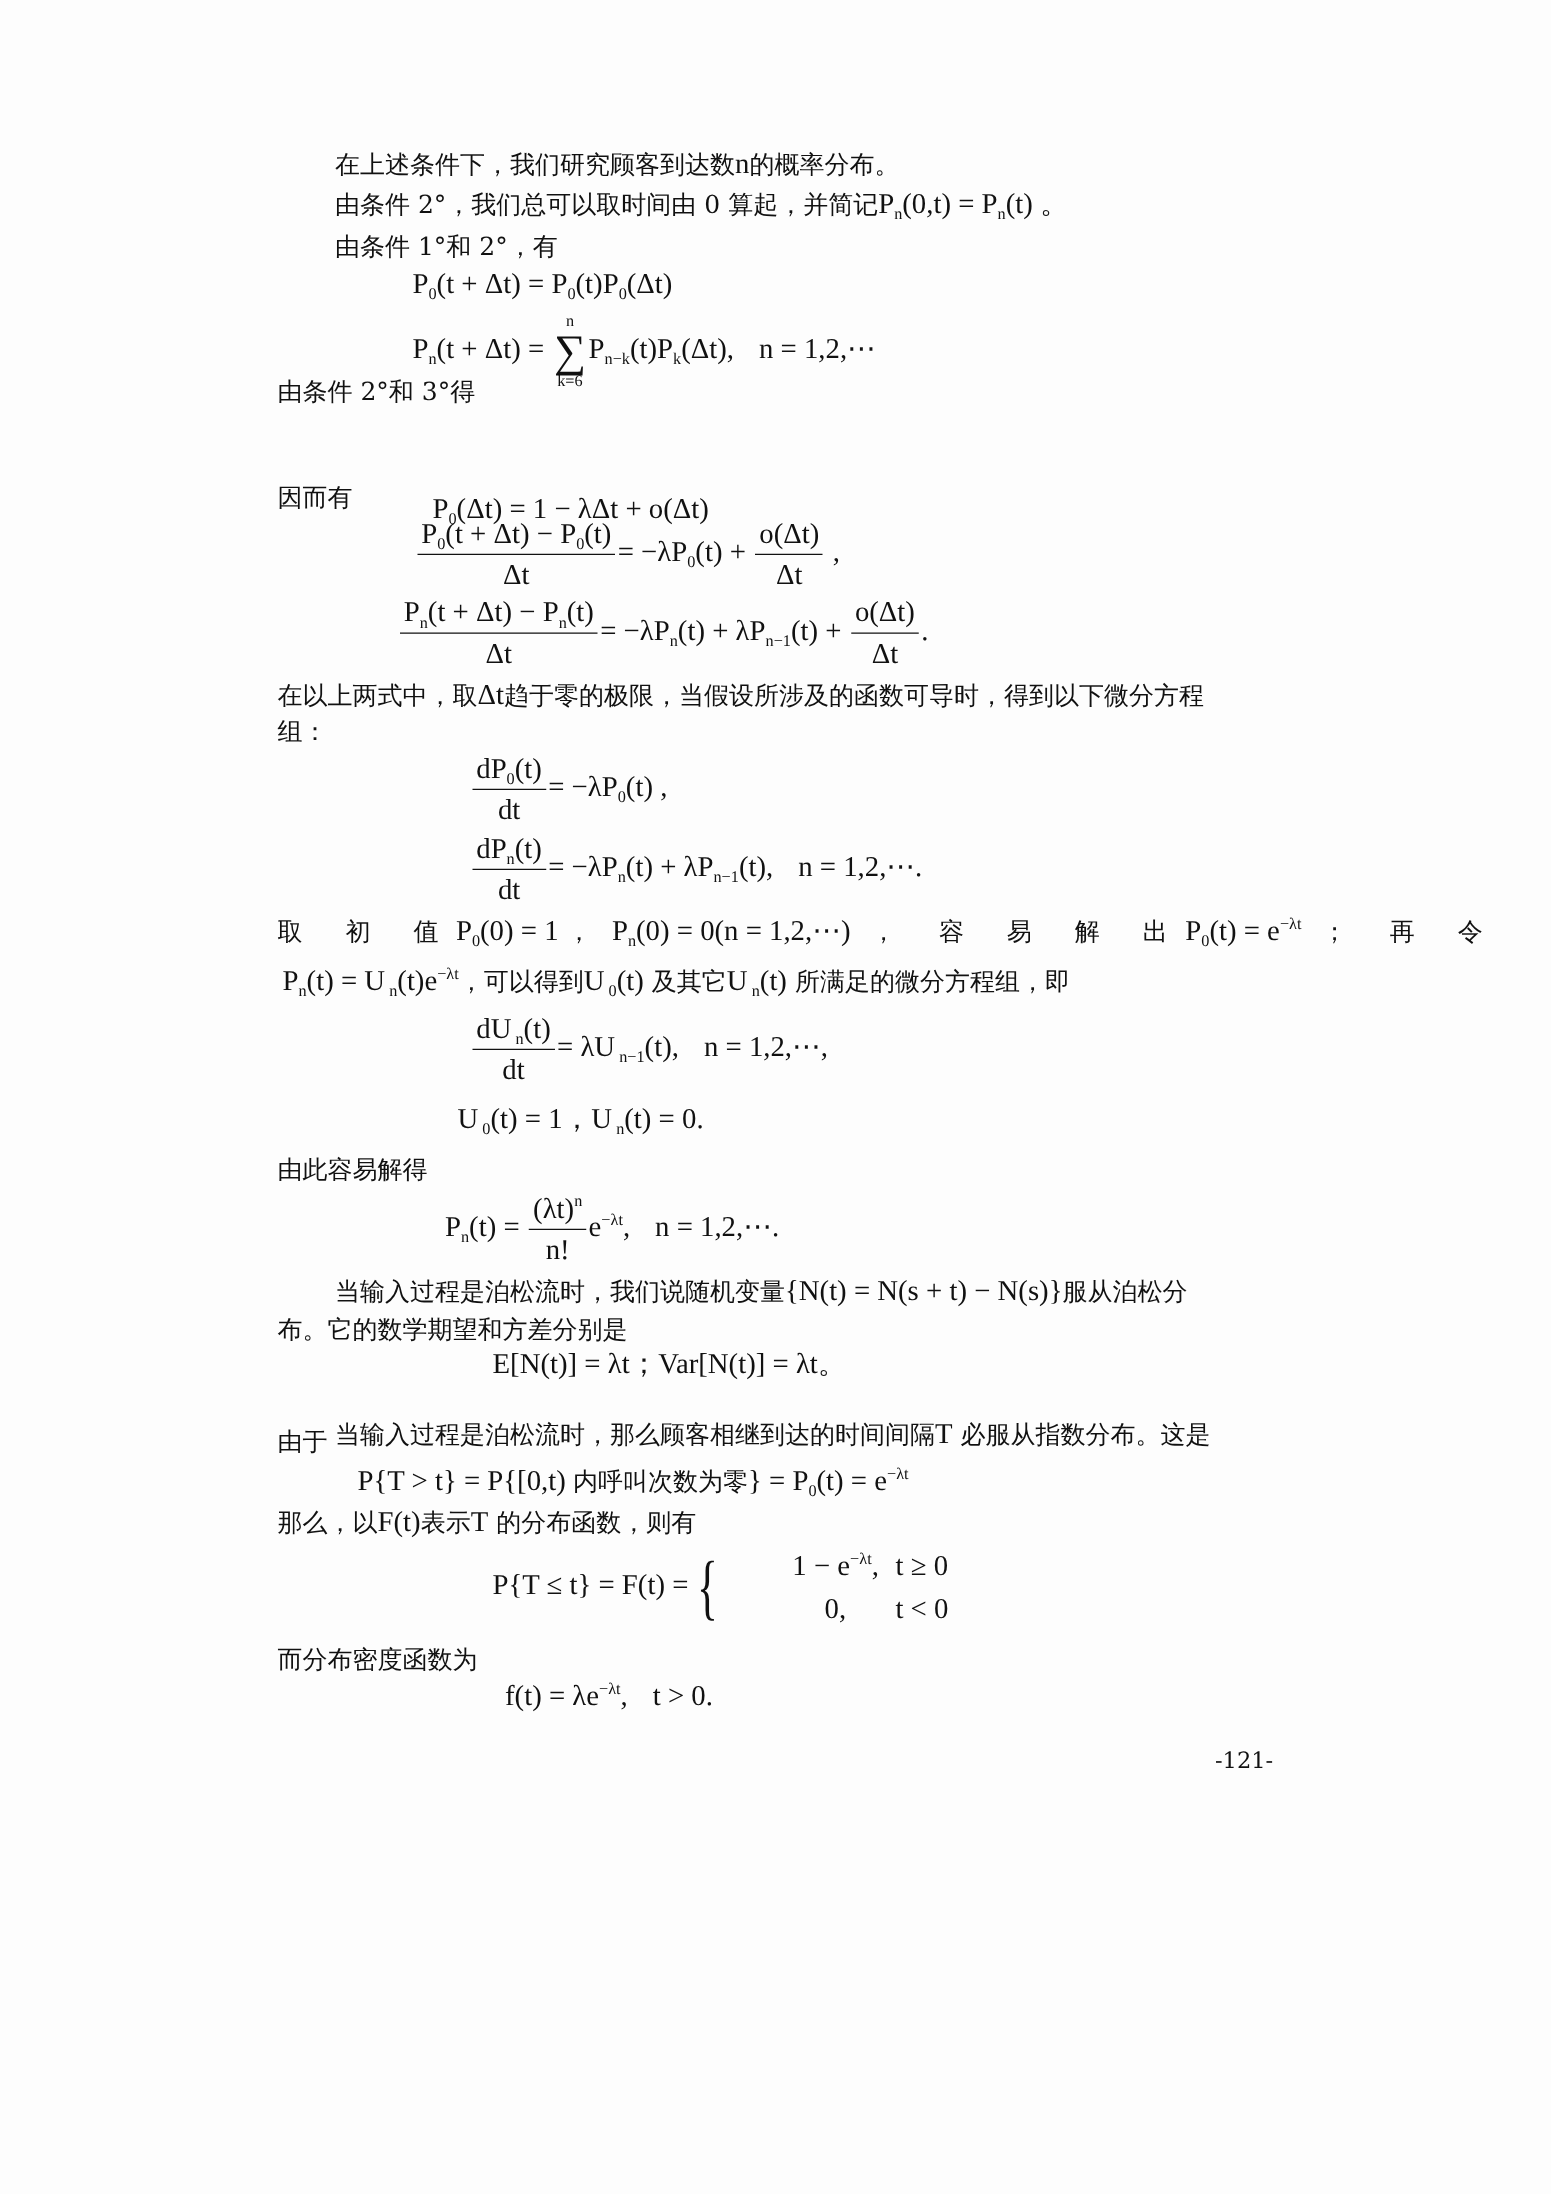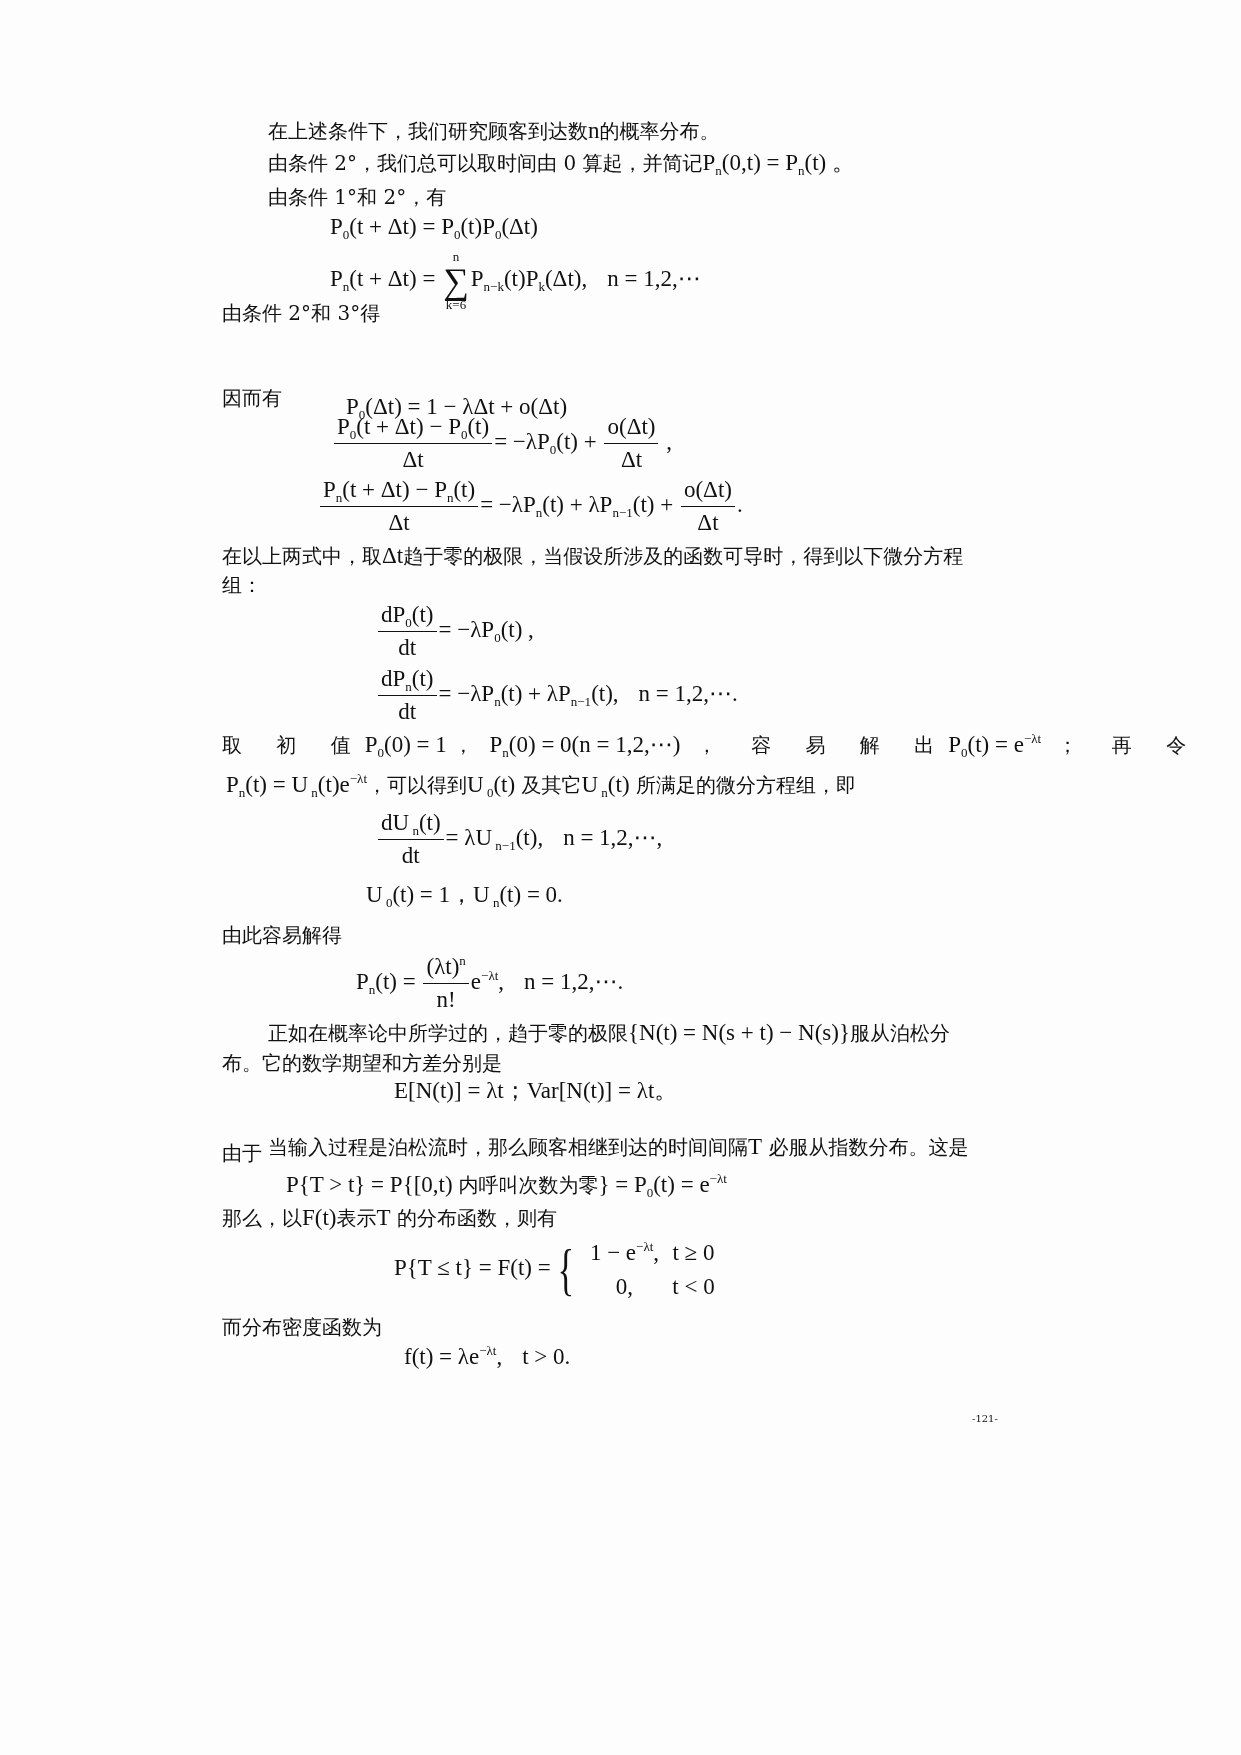--- a/index.html
+++ b/index.html
@@ -11,22 +11,22 @@
   sup { font-size: 13px; vertical-align: 9px; line-height: 0; }
   .frac { display: inline-block; vertical-align: middle; text-align: center; margin: 0 2px; }
   .frac .num { display: block; border-bottom: 1.5px solid #111; padding: 0 3px 1px 3px; line-height: 30px; }
   .frac .den { display: block; line-height: 30px; padding-top: 1px; }
   .sum { display: inline-block; vertical-align: middle; text-align: center; position: relative; margin: 0 2px; }
   .sum .top, .sum .bot { display: block; font-size: 13px; line-height: 14px; }
   .sum .sig { display: block; font-size: 36px; line-height: 34px; }
   .brace { display: inline-block; vertical-align: middle; font-size: 58px; line-height: 58px; transform: scaleX(0.6); margin: 0 -4px; }
   .cases { display: inline-block; vertical-align: middle; }
   .cases .row { display: block; line-height: 34px; }
-  .cases .c1 { display: inline-block; width: 96px; }
-  .pagenum { position: absolute; font-size: 10px; margin-top: 15px; }
+  .cases .c1 { display: inline-block; width: 96px; margin-left: 44px; }
+  .pagenum { position: absolute; font-size: 18px; }
   .sp { display: inline-block; width: 10px; }
   .wide { letter-spacing: 14px; }
 </style>
 </head>
 <body>
 
 <div class="line" style="left:268px; top:118px;">
   <span>在上述条件下，我们研究顾客到达数</span><span class="m">n</span><span>的概率分布。</span>
 </div>
 
@@ -103,21 +103,21 @@
 
 <div class="line" style="left:222px; top:922px;">
   <span>由此容易解得</span>
 </div>
 
 <div class="line m" style="left:356px; top:952px;">
   P<sub>n</sub>(t) = <span class="frac"><span class="num">(λt)<sup>n</sup></span><span class="den">n!</span></span>e<sup>−λt</sup>,<span class="sp"></span><span class="sp"></span>n = 1,2,⋯.
 </div>
 
 <div class="line" style="left:268px; top:1020px;">
-  <span>正如在概率论中所学过的，趋于零的极限</span><span class="m">{N(t) = N(s + t) − N(s)}</span><span>服从泊松分</span>
+  <span>当输入过程是泊松流时，我们说随机变量</span><span class="m">{N(t) = N(s + t) − N(s)}</span><span>服从泊松分</span>
 </div>
 
 <div class="line" style="left:222px; top:1050px;">
   <span>布。它的数学期望和方差分别是</span>
 </div>
 
 <div class="line m" style="left:394px; top:1078px;">
   E[N(t)] = λt；Var[N(t)] = λt。
 </div>
 

